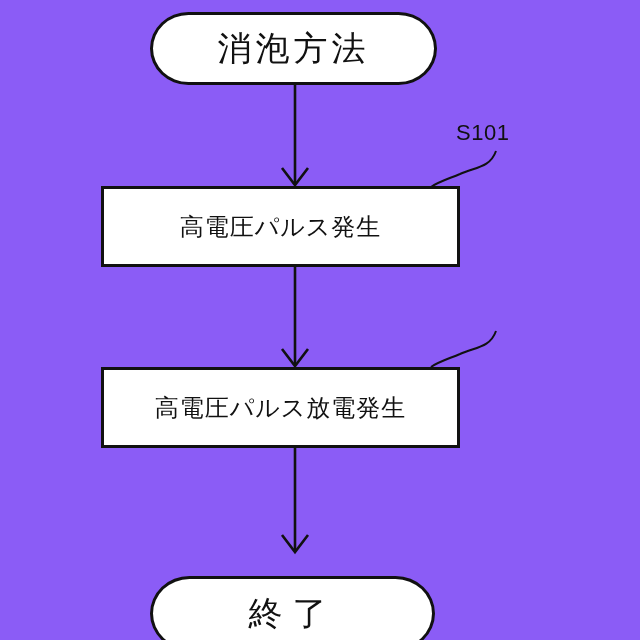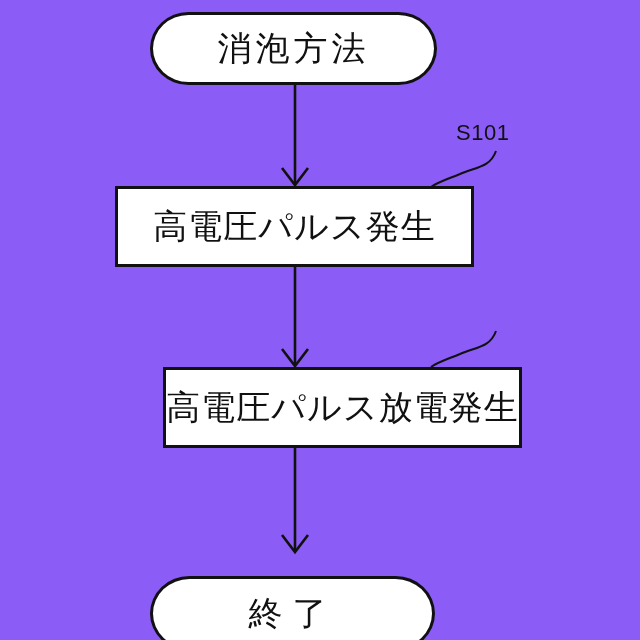--- a/index.html
+++ b/index.html
@@ -46,29 +46,29 @@
     height: 73px;
   }
   .terminal.end {
     left: 150px;
     top: 576px;
     width: 285px;
     height: 75px;
     letter-spacing: 10px;
   }
   .process {
-    left: 115px;
+    left: 101px;
     width: 359px;
     height: 81px;
-    font-size: 34px;
+    font-size: 24px;
     letter-spacing: 1px;
     font-family: Liberation Serif, serif;
   }
   .process.step1 { top: 186px; }
-  .process.step2 { top: 367px; margin-left: 48px; }
+  .process.step2 { top: 367px; }
   .step-tag {
     position: absolute;
     font-size: 22px;
     letter-spacing: 0.5px;
     color: #111111;
     white-space: nowrap;
   }
   .step-tag.tag1 { left: 456px; top: 120px; }
   .step-tag.tag2 { left: 456px; top: 300px; }
 </style>

